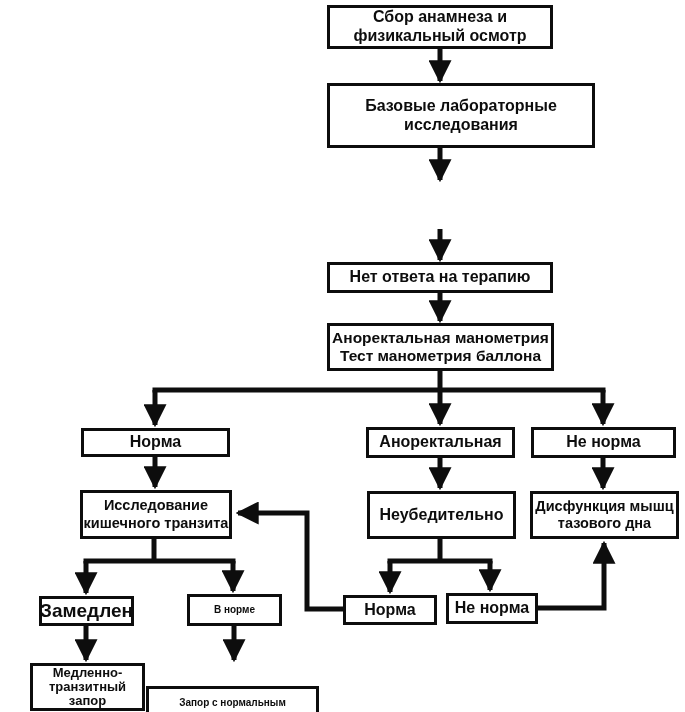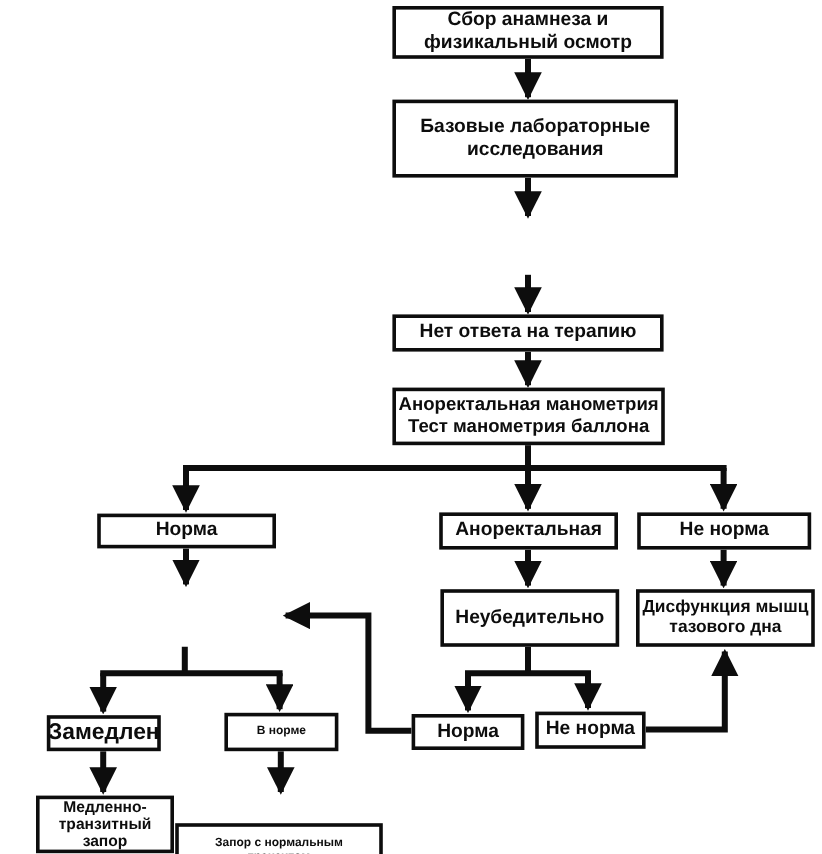--- a/index.html
+++ b/index.html
@@ -85,35 +85,37 @@
     <path d="M390 561 V 592" marker-end="url(#ah)"></path>
     <path d="M490 561 V 590" marker-end="url(#ah)"></path>
 
     <path d="M343 609 H 307 V 513 H 238" marker-end="url(#ah)"></path>
     <path d="M538 608 H 604 V 543" marker-end="url(#ah)"></path>
   </svg>
 
   <div class="box lg" style="left:327px;top:5px;width:226px;height:44px">Сбор анамнеза и
 физикальный осмотр</div>
 
-  <div class="box lg" style="left:327px;top:83px;width:238px;height:65px">Базовые лабораторные
+  <div class="box lg" style="left:327px;top:83px;width:268px;height:65px">Базовые лабораторные
 исследования</div>
 
 
   <div class="box lg" style="left:327px;top:262px;width:226px;height:31px">Нет ответа на терапию</div>
 
   <div class="box lg" style="left:327px;top:323px;width:227px;height:48px;font-size:15.5px">Аноректальная манометрия
 Тест манометрия баллона</div>
 
   <div class="box md" style="left:81px;top:428px;width:149px;height:29px">Норма</div>
 
   <div class="box md" style="left:366px;top:427px;width:149px;height:31px">Аноректальная</div>
 
   <div class="box md" style="left:531px;top:427px;width:145px;height:31px">Не норма</div>
 
+  <div class="box md2" style="left:80px;top:490px;width:152px;height:49px">Исследование
+кишечного транзита</div>
 
   <div class="box md" style="left:367px;top:491px;width:149px;height:48px">Неубедительно</div>
 
   <div class="box md2" style="left:530px;top:491px;width:149px;height:48px">Дисфункция мышц
 тазового дна</div>
 
   <div class="box md" style="left:39px;top:596px;width:95px;height:30px;font-size:19px">Замедлен</div>
 
   <div class="box md" style="left:187px;top:594px;width:95px;height:32px;font-size:10px">В норме</div>
 

